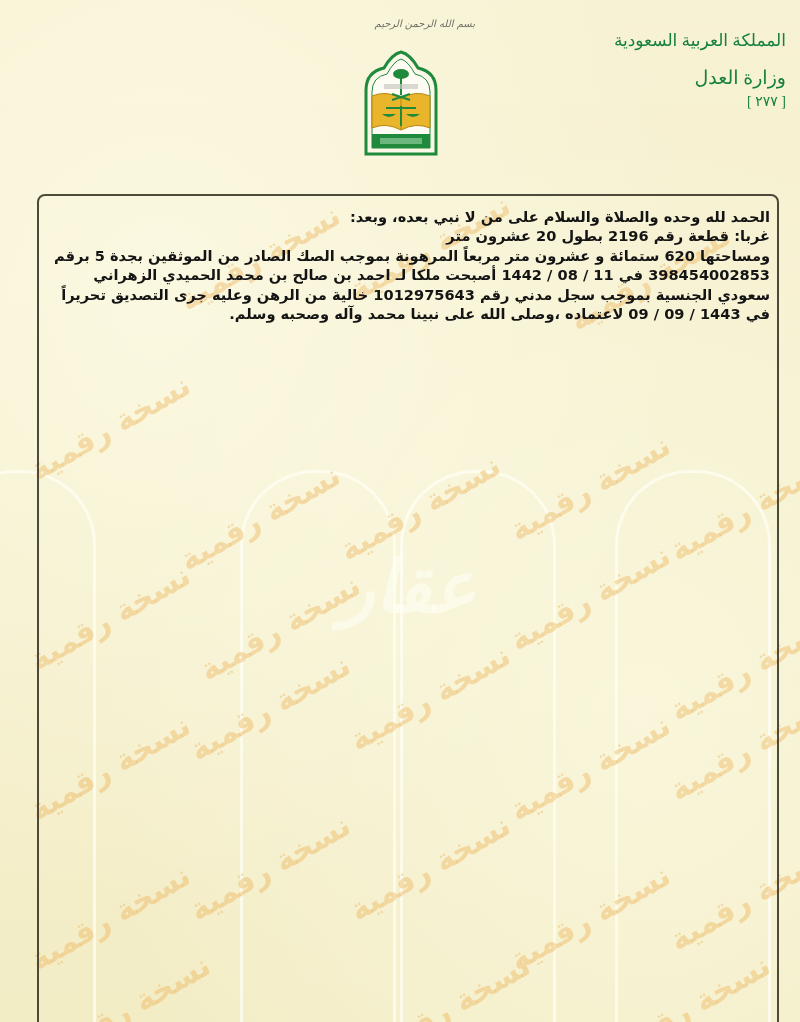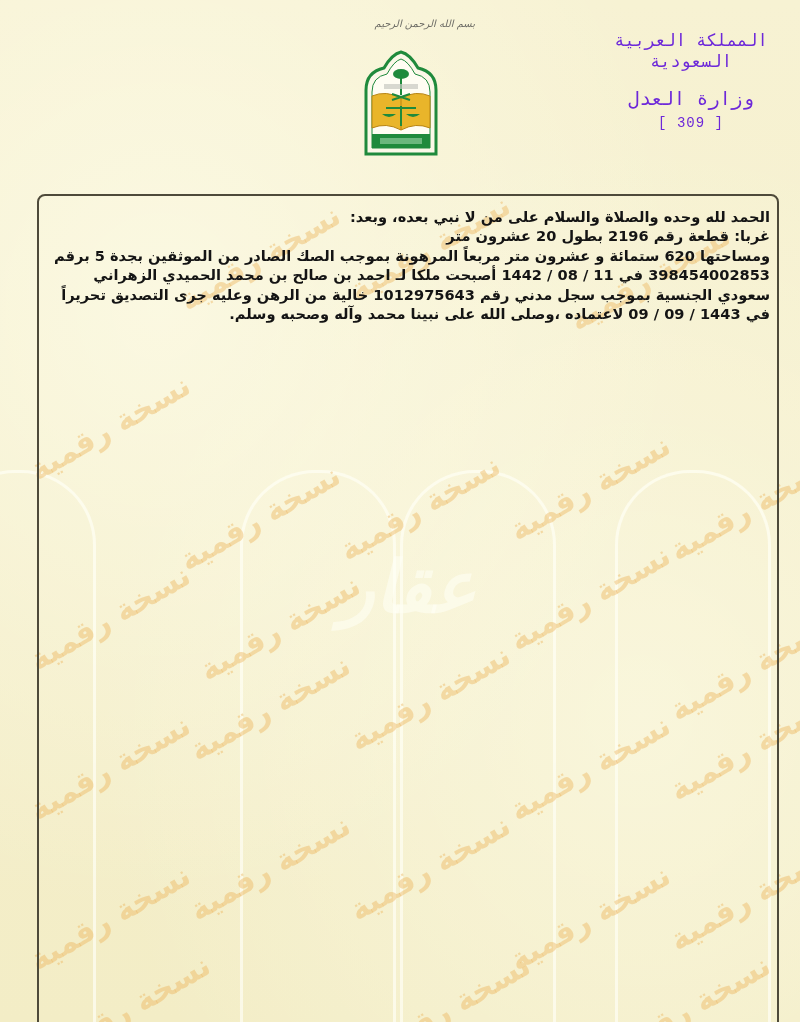--- a/index.html
+++ b/index.html
@@ -25,22 +25,22 @@
     position:absolute; color:rgba(236,178,88,0.42);
     font-family:"DejaVu Sans", sans-serif; font-weight:bold; font-size:30px;
     transform:rotate(-30deg); white-space:nowrap; pointer-events:none;
     direction:rtl;
   }
   .aqar {
     position:absolute; left:340px; top:545px; font-size:72px; font-weight:bold;
     color:rgba(255,255,245,0.55); font-family:"DejaVu Sans", sans-serif;font-style:italic;
   }
   .header-right {
-    position:absolute; right:14px; top:30px; width:190px; text-align:center;
-    direction:rtl; color:#6d28d9; font-family:Liberation Mono, monospace;
+    position:absolute; right:14px; top:30px; width:190px; 
+    direction:rtl; color:#15803d; font-family:Liberation Serif, serif;
   }
   .header-right .l1 { font-size:17px; letter-spacing:-0.5px; }
   .header-right .l2 { font-size:19px; margin-top:15px; }
   .header-right .l3 { font-size:14px; margin-top:4px; letter-spacing:1px; }
   .basmala {
     position:absolute; left:355px; top:18px; width:120px; text-align:right;
     font-family:"DejaVu Serif", serif; font-size:10px; color:#6e6d66; font-style:italic;
     direction:rtl;
   }
   .logo { position:absolute; left:362px; top:50px; width:78px; height:106px; }
@@ -89,21 +89,21 @@
 <div class="watermark" style="left:340px;top:850px;">نسخة رقمية</div>
 <div class="watermark" style="left:500px;top:900px;">نسخة رقمية</div>
 <div class="watermark" style="left:660px;top:880px;">نسخة رقمية</div>
 <div class="watermark" style="left:40px;top:990px;">نسخة رقمية</div>
 <div class="watermark" style="left:360px;top:990px;">نسخة رقمية</div>
 <div class="watermark" style="left:600px;top:990px;">نسخة رقمية</div>
 
 <div class="header-right">
   <div class="l1">المملكة العربية السعودية</div>
   <div class="l2">وزارة العدل</div>
-  <div class="l3">[ 309 ]</div>
+  <div class="l3">[ ٢٧٧ ]</div>
 </div>
 
 <div class="basmala">بسم الله الرحمن الرحيم</div>
 
 <svg class="logo" viewBox="0 0 78 106">
   <path d="M4 104 V40 Q4 22 22 18 Q30 4 39 2 Q48 4 56 18 Q74 22 74 40 V104 Z" fill="#fbf8e8" stroke="#1f8a3c" stroke-width="3"></path>
   <path d="M10 98 V42 Q10 27 25 24 Q32 11 39 9 Q46 11 53 24 Q68 27 68 42 V98 Z" fill="#fffdf3" stroke="#1f8a3c" stroke-width="1"></path>
 
   <ellipse cx="39" cy="24" rx="8" ry="5" fill="#1f8a3c"></ellipse>
   <rect x="38" y="27" width="2" height="18" fill="#1f8a3c"></rect>

